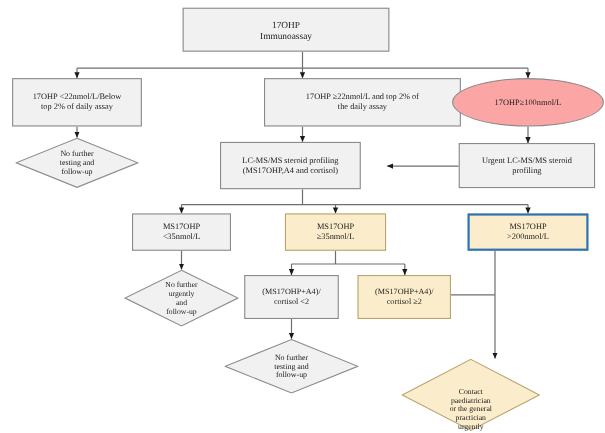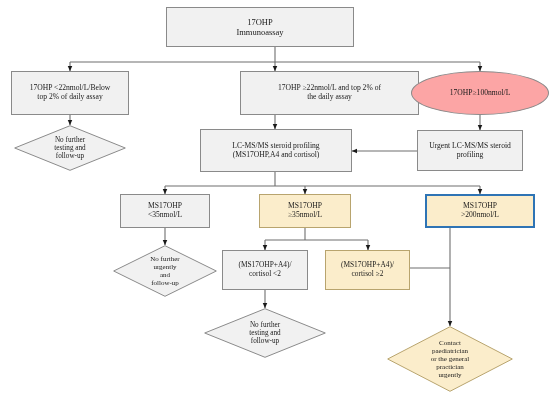--- a/index.html
+++ b/index.html
@@ -135,24 +135,24 @@
 
   <div class="diamond-wrap" style="left:14px; top:125px; width:112px; height:46px;">
     <svg class="diamond-shape" viewBox="0 0 112 46" preserveAspectRatio="none">
       <polygon points="56,0.7 111.3,23 56,45.3 0.7,23" fill="#f1f1f1" stroke="#8a8a8a" stroke-width="1"></polygon>
     </svg>
     <span class="diamond-label" style="font-size:7.2px;">No further
 testing and
 follow-up</span>
   </div>
 
-  <div class="node rect" style="left:200px; top:129px; width:152px; height:43px; font-size:7.6px;">LC-MS/MS steroid profiling
+  <div class="node rect" style="left:200px; top:129px; width:128px; height:43px; font-size:7.6px;">LC-MS/MS steroid profiling
 (MS17OHP,A4 and cortisol)</div>
 
-  <div class="node rect" style="left:417px; top:130px; width:106px; height:41px; font-size:7.6px;">Urgent LC-MS/MS steroid
+  <div class="node rect" style="left:417px; top:130px; width:124px; height:41px; font-size:7.6px;">Urgent LC-MS/MS steroid
 profiling</div>
 
   <div class="node rect" style="left:120px; top:194px; width:90px; height:34px; font-size:7.6px;">MS17OHP
 &lt;35nmol/L</div>
 
   <div class="node rect cream" style="left:259px; top:194px; width:92px; height:34px; font-size:7.6px;">MS17OHP
 ≥35nmol/L</div>
 
   <div class="node rect blue-edge" style="left:425px; top:194px; width:110px; height:34px; font-size:7.6px;">MS17OHP
 &gt;200nmol/L</div>
@@ -175,21 +175,21 @@
 
   <div class="diamond-wrap" style="left:204px; top:308px; width:122px; height:50px;">
     <svg class="diamond-shape" viewBox="0 0 122 50" preserveAspectRatio="none">
       <polygon points="61,0.7 121.3,25 61,49.3 0.7,25" fill="#f1f1f1" stroke="#8a8a8a" stroke-width="1"></polygon>
     </svg>
     <span class="diamond-label" style="font-size:7.2px;">No further
 testing and
 follow-up</span>
   </div>
 
-  <div class="diamond-wrap" style="left:387px; top:326px; width:126px; height:66px;">
+  <div class="diamond-wrap" style="left:365px; top:326px; width:126px; height:66px;align-items:flex-end;">
     <svg class="diamond-shape" viewBox="0 0 126 66" preserveAspectRatio="none">
       <polygon points="63,0.7 125.3,33 63,65.3 0.7,33" fill="#fbedcb" stroke="#b8a46e" stroke-width="1"></polygon>
     </svg>
     <span class="diamond-label" style="font-size:7.0px;">Contact
 paediatrician
 or the general
 practician
 urgently</span>
   </div>
 

